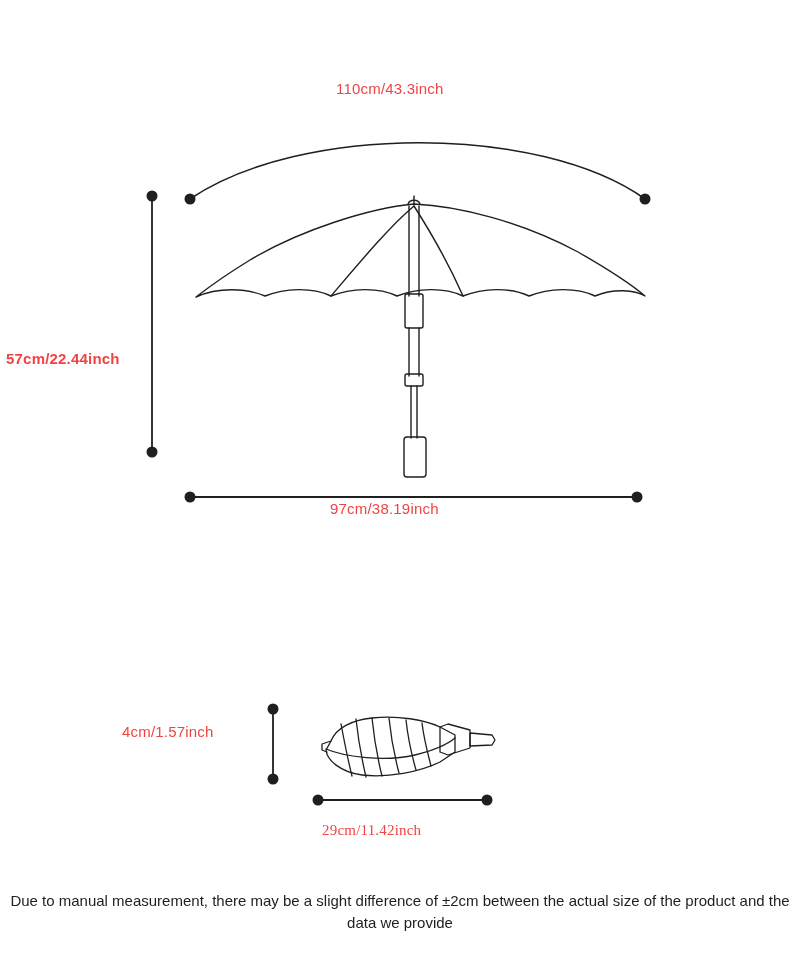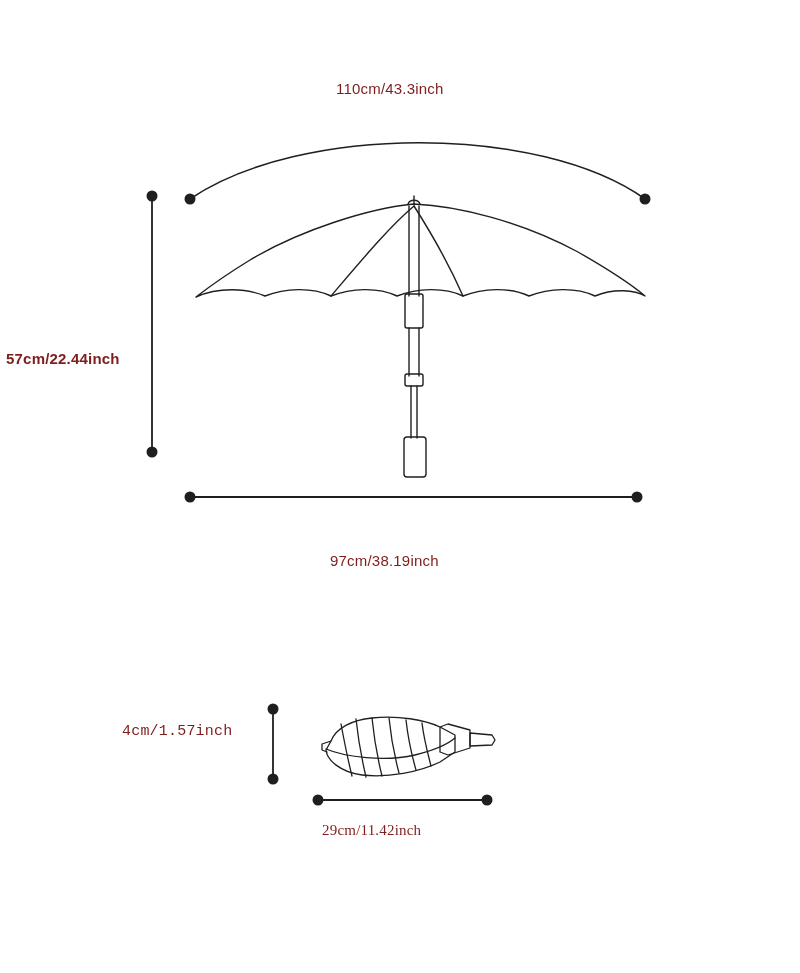--- a/index.html
+++ b/index.html
@@ -14,41 +14,40 @@
   #page {
     position: relative;
     width: 800px;
     height: 973px;
     background: #ffffff;
     overflow: hidden;
   }
   .label {
     position: absolute;
     font-size: 15px;
-    color: #7f1d1d;
+    color: #ef4444;
     white-space: nowrap;
     letter-spacing: 0.2px;
   }
   #label-width-open {
     left: 336px;
     top: 80px;
   }
   #label-height-open {
     left: 6px;
     top: 350px;
     font-weight: bold;
   }
   #label-depth-open {
     left: 330px;
-    top: 552px;
+    top: 500px;
   }
   #label-height-folded {
     left: 122px;
     top: 723px;
-    font-family: Liberation Mono, monospace;
   }
   #label-width-folded {
     left: 322px;
     top: 822px;
     font-family: Liberation Serif, serif;
   }
   .note {
     position: absolute;
     left: 0;
     top: 890px;
@@ -172,14 +171,15 @@
   <div class="label" id="label-width-open">110cm/43.3inch</div>
 
   <div class="label" id="label-height-open">57cm/22.44inch</div>
 
   <div class="label" id="label-depth-open">97cm/38.19inch</div>
 
   <div class="label" id="label-height-folded">4cm/1.57inch</div>
 
   <div class="label" id="label-width-folded">29cm/11.42inch</div>
 
+  <div class="note">Due to manual measurement, there may be a slight difference of ±2cm between the actual size of the product and the data we provide</div>
 
 </div>
 
 </body></html>

